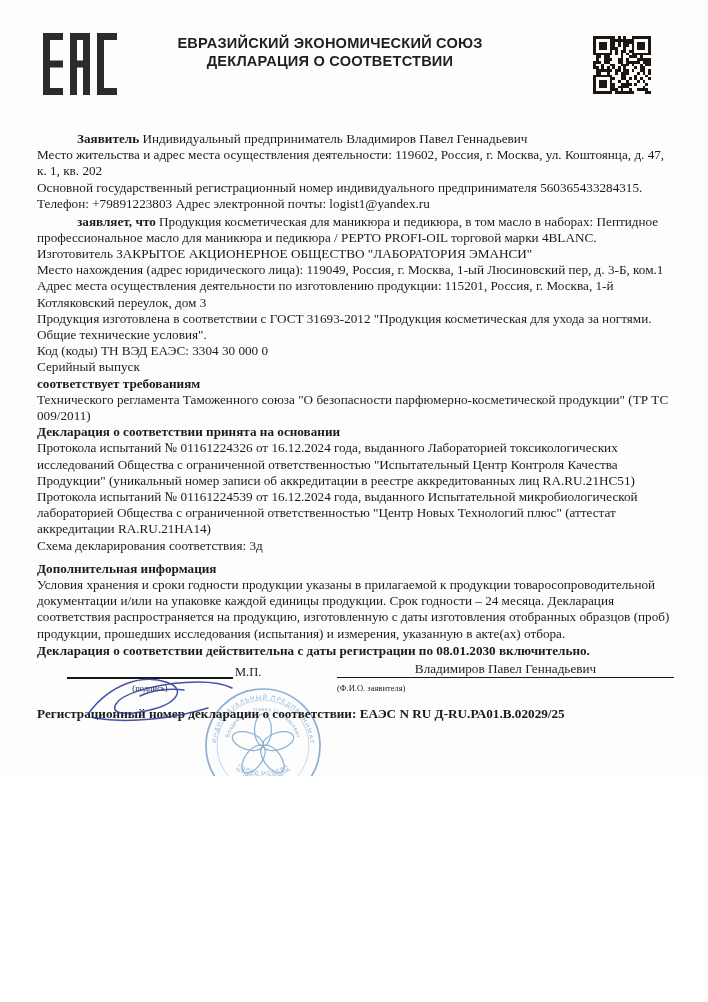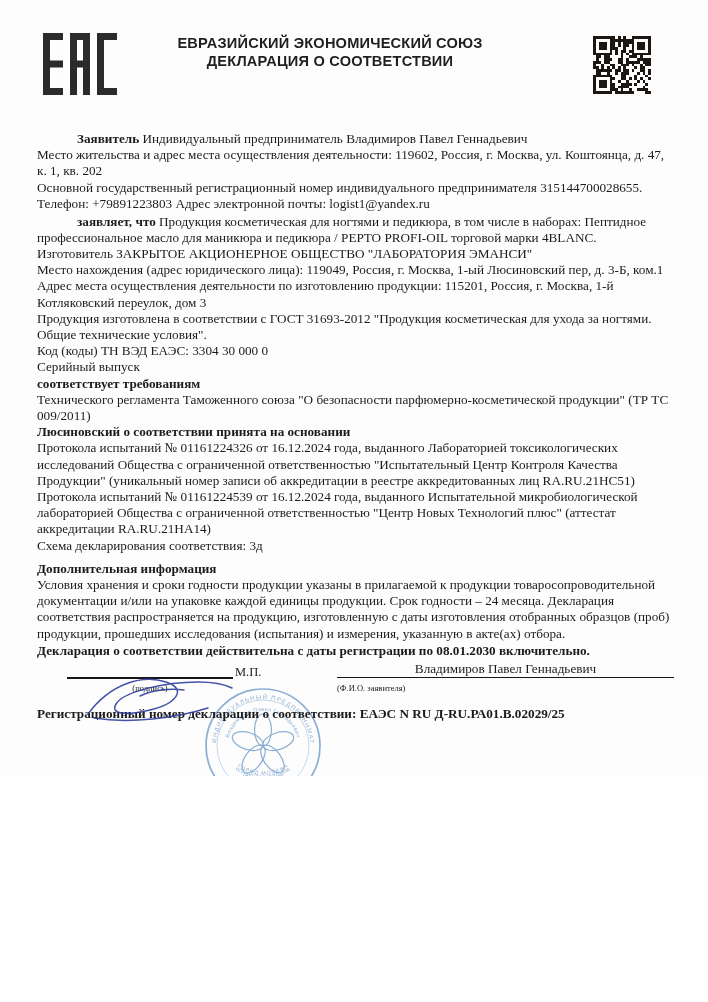--- a/index.html
+++ b/index.html
@@ -374,33 +374,33 @@
         <path d="M 8,44 C 30,14 62,4 86,12 C 108,19 96,34 70,40 C 45,46 30,44 36,34 C 44,21 86,12 118,12 C 134,12 146,15 152,18"></path>
         <path d="M 14,48 C 50,54 96,48 128,38"></path>
         <path d="M 60,26 C 72,20 90,18 104,20"></path>
       </g>
     </svg>
   </div>
 
   <div class="body-flow">
     <p><span class="b">Заявитель</span><span> Индивидуальный предприниматель Владимиров Павел Геннадьевич</span></p>
     <p>Место жительства и адрес места осуществления деятельности: 119602, Россия, г. Москва, ул. Коштоянца, д. 47, к. 1, кв. 202</p>
-    <p>Основной государственный регистрационный номер индивидуального предпринимателя 315144700028655.</p>
+    <p>Основной государственный регистрационный номер индивидуального предпринимателя 560365433284315.</p>
     <p>Телефон: +79891223803 Адрес электронной почты: logist1@yandex.ru</p>
 
-    <p class="mt1"><span class="b">заявляет, что</span><span> Продукция косметическая для ногтями и педикюра, в том числе в наборах: Пептидное профессиональное масло для маникюра и педикюра / PEPTO PROFI-OIL торговой марки 4BLANC.</span></p>
+    <p class="mt1"><span class="b">заявляет, что</span><span> Продукция косметическая для маникюра и педикюра, в том масло в наборах: Пептидное профессиональное масло для маникюра и педикюра / PEPTO PROFI-OIL торговой марки 4BLANC.</span></p>
     <p>Изготовитель ЗАКРЫТОЕ АКЦИОНЕРНОЕ ОБЩЕСТВО "ЛАБОРАТОРИЯ ЭМАНСИ"</p>
     <p>Место нахождения (адрес юридического лица): 119049, Россия, г. Москва, 1-ый Люсиновский пер, д. 3-Б, ком.1</p>
     <p>Адрес места осуществления деятельности по изготовлению продукции: 115201, Россия, г. Москва, 1-й Котляковский переулок, дом 3</p>
     <p>Продукция изготовлена в соответствии с ГОСТ 31693-2012 "Продукция косметическая для ухода за ногтями. Общие технические условия".</p>
     <p>Код (коды) ТН ВЭД ЕАЭС: 3304 30 000 0</p>
     <p>Серийный выпуск</p>
     <p class="b">соответствует требованиям</p>
     <p>Технического регламента Таможенного союза "О безопасности парфюмерно-косметической продукции" (ТР ТС 009/2011)</p>
-    <p class="b">Люсиновский о соответствии принята на основании</p>
+    <p class="b">Декларация о соответствии принята на основании</p>
     <p>Протокола испытаний № 01161224326 от 16.12.2024 года, выданного Лабораторией токсикологических исследований Общества с ограниченной ответственностью "Испытательный Центр Контроля Качества Продукции" (уникальный номер записи об аккредитации в реестре аккредитованных лиц RA.RU.21НС51)</p>
     <p>Протокола испытаний № 01161224539 от 16.12.2024 года, выданного Испытательной микробиологической лабораторией Общества с ограниченной ответственностью "Центр Новых Технологий плюс" (аттестат аккредитации RA.RU.21НА14)</p>
     <p>Схема декларирования соответствия: 3д</p>
 
     <p class="b mt7">Дополнительная информация</p>
     <p>Условия хранения и сроки годности продукции указаны в прилагаемой к продукции товаросопроводительной документации и/или на упаковке каждой единицы продукции. Срок годности – 24 месяца. Декларация соответствия распространяется на продукцию, изготовленную с даты изготовления отобранных образцов (проб) продукции, прошедших исследования (испытания) и измерения, указанную в акте(ах) отбора.</p>
 
     <p class="b mt1">Декларация о соответствии действительна с даты регистрации по 08.01.2030 включительно.</p>
 
     <div class="sig-block">

